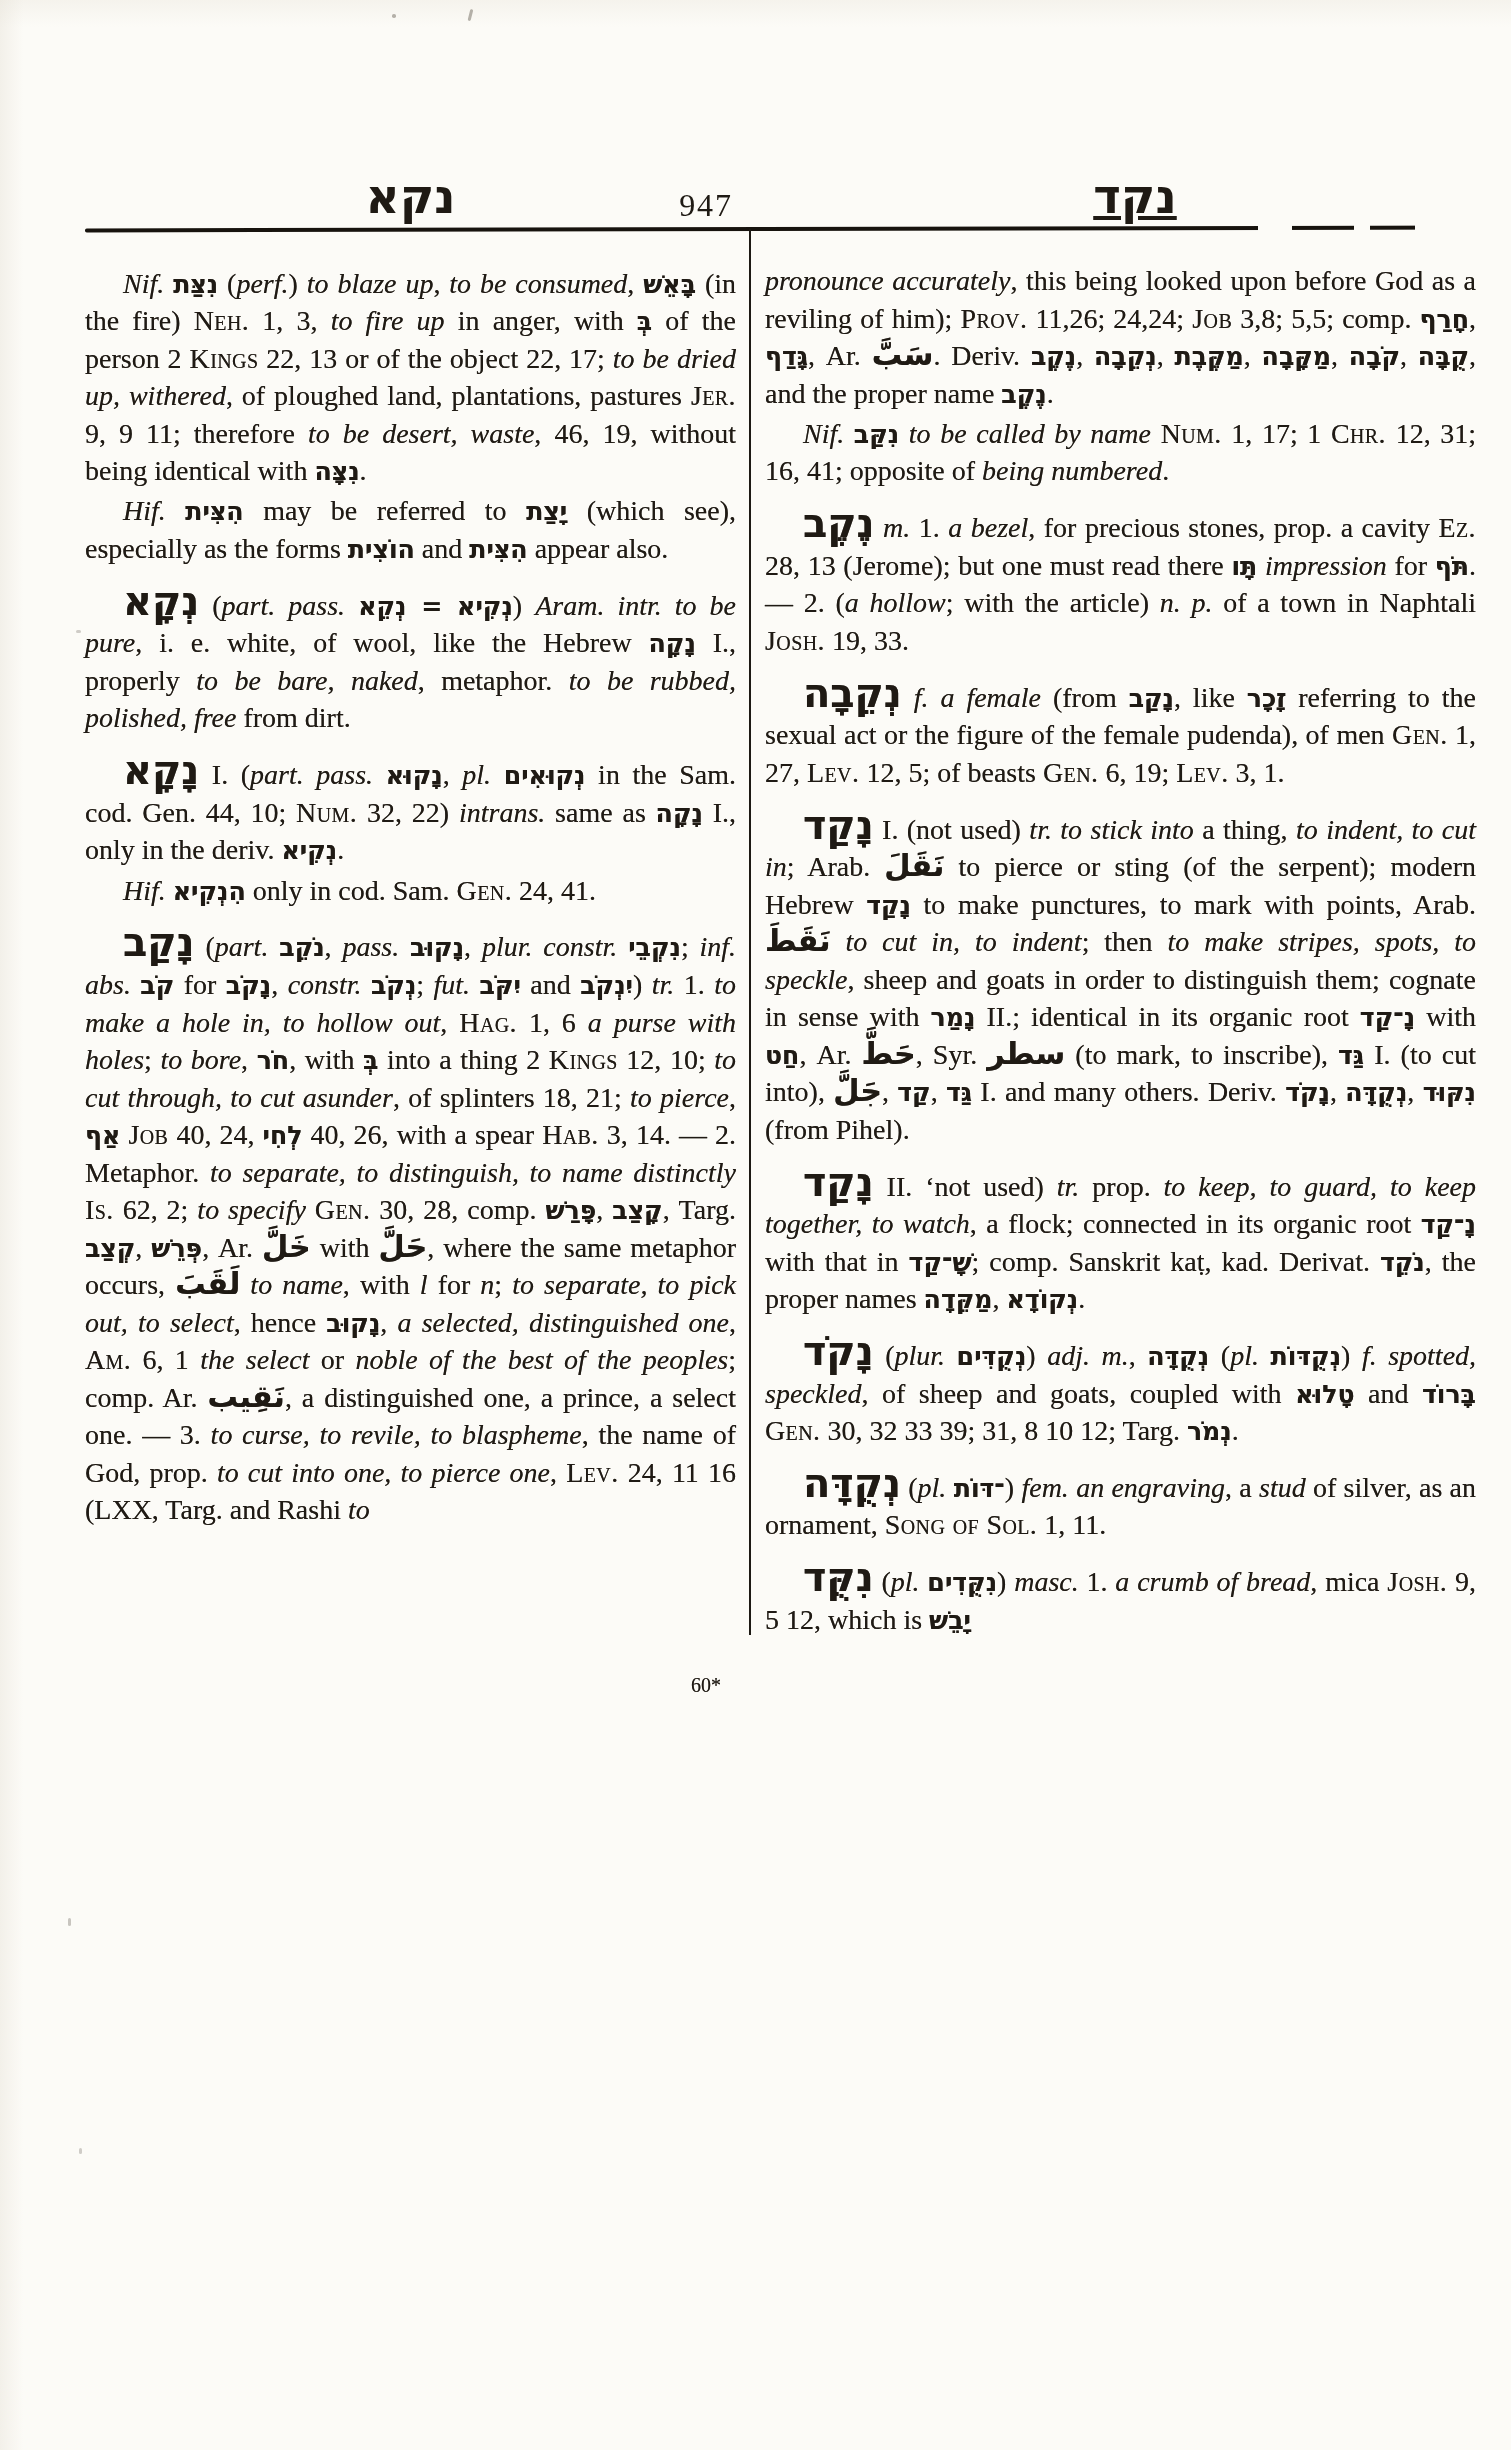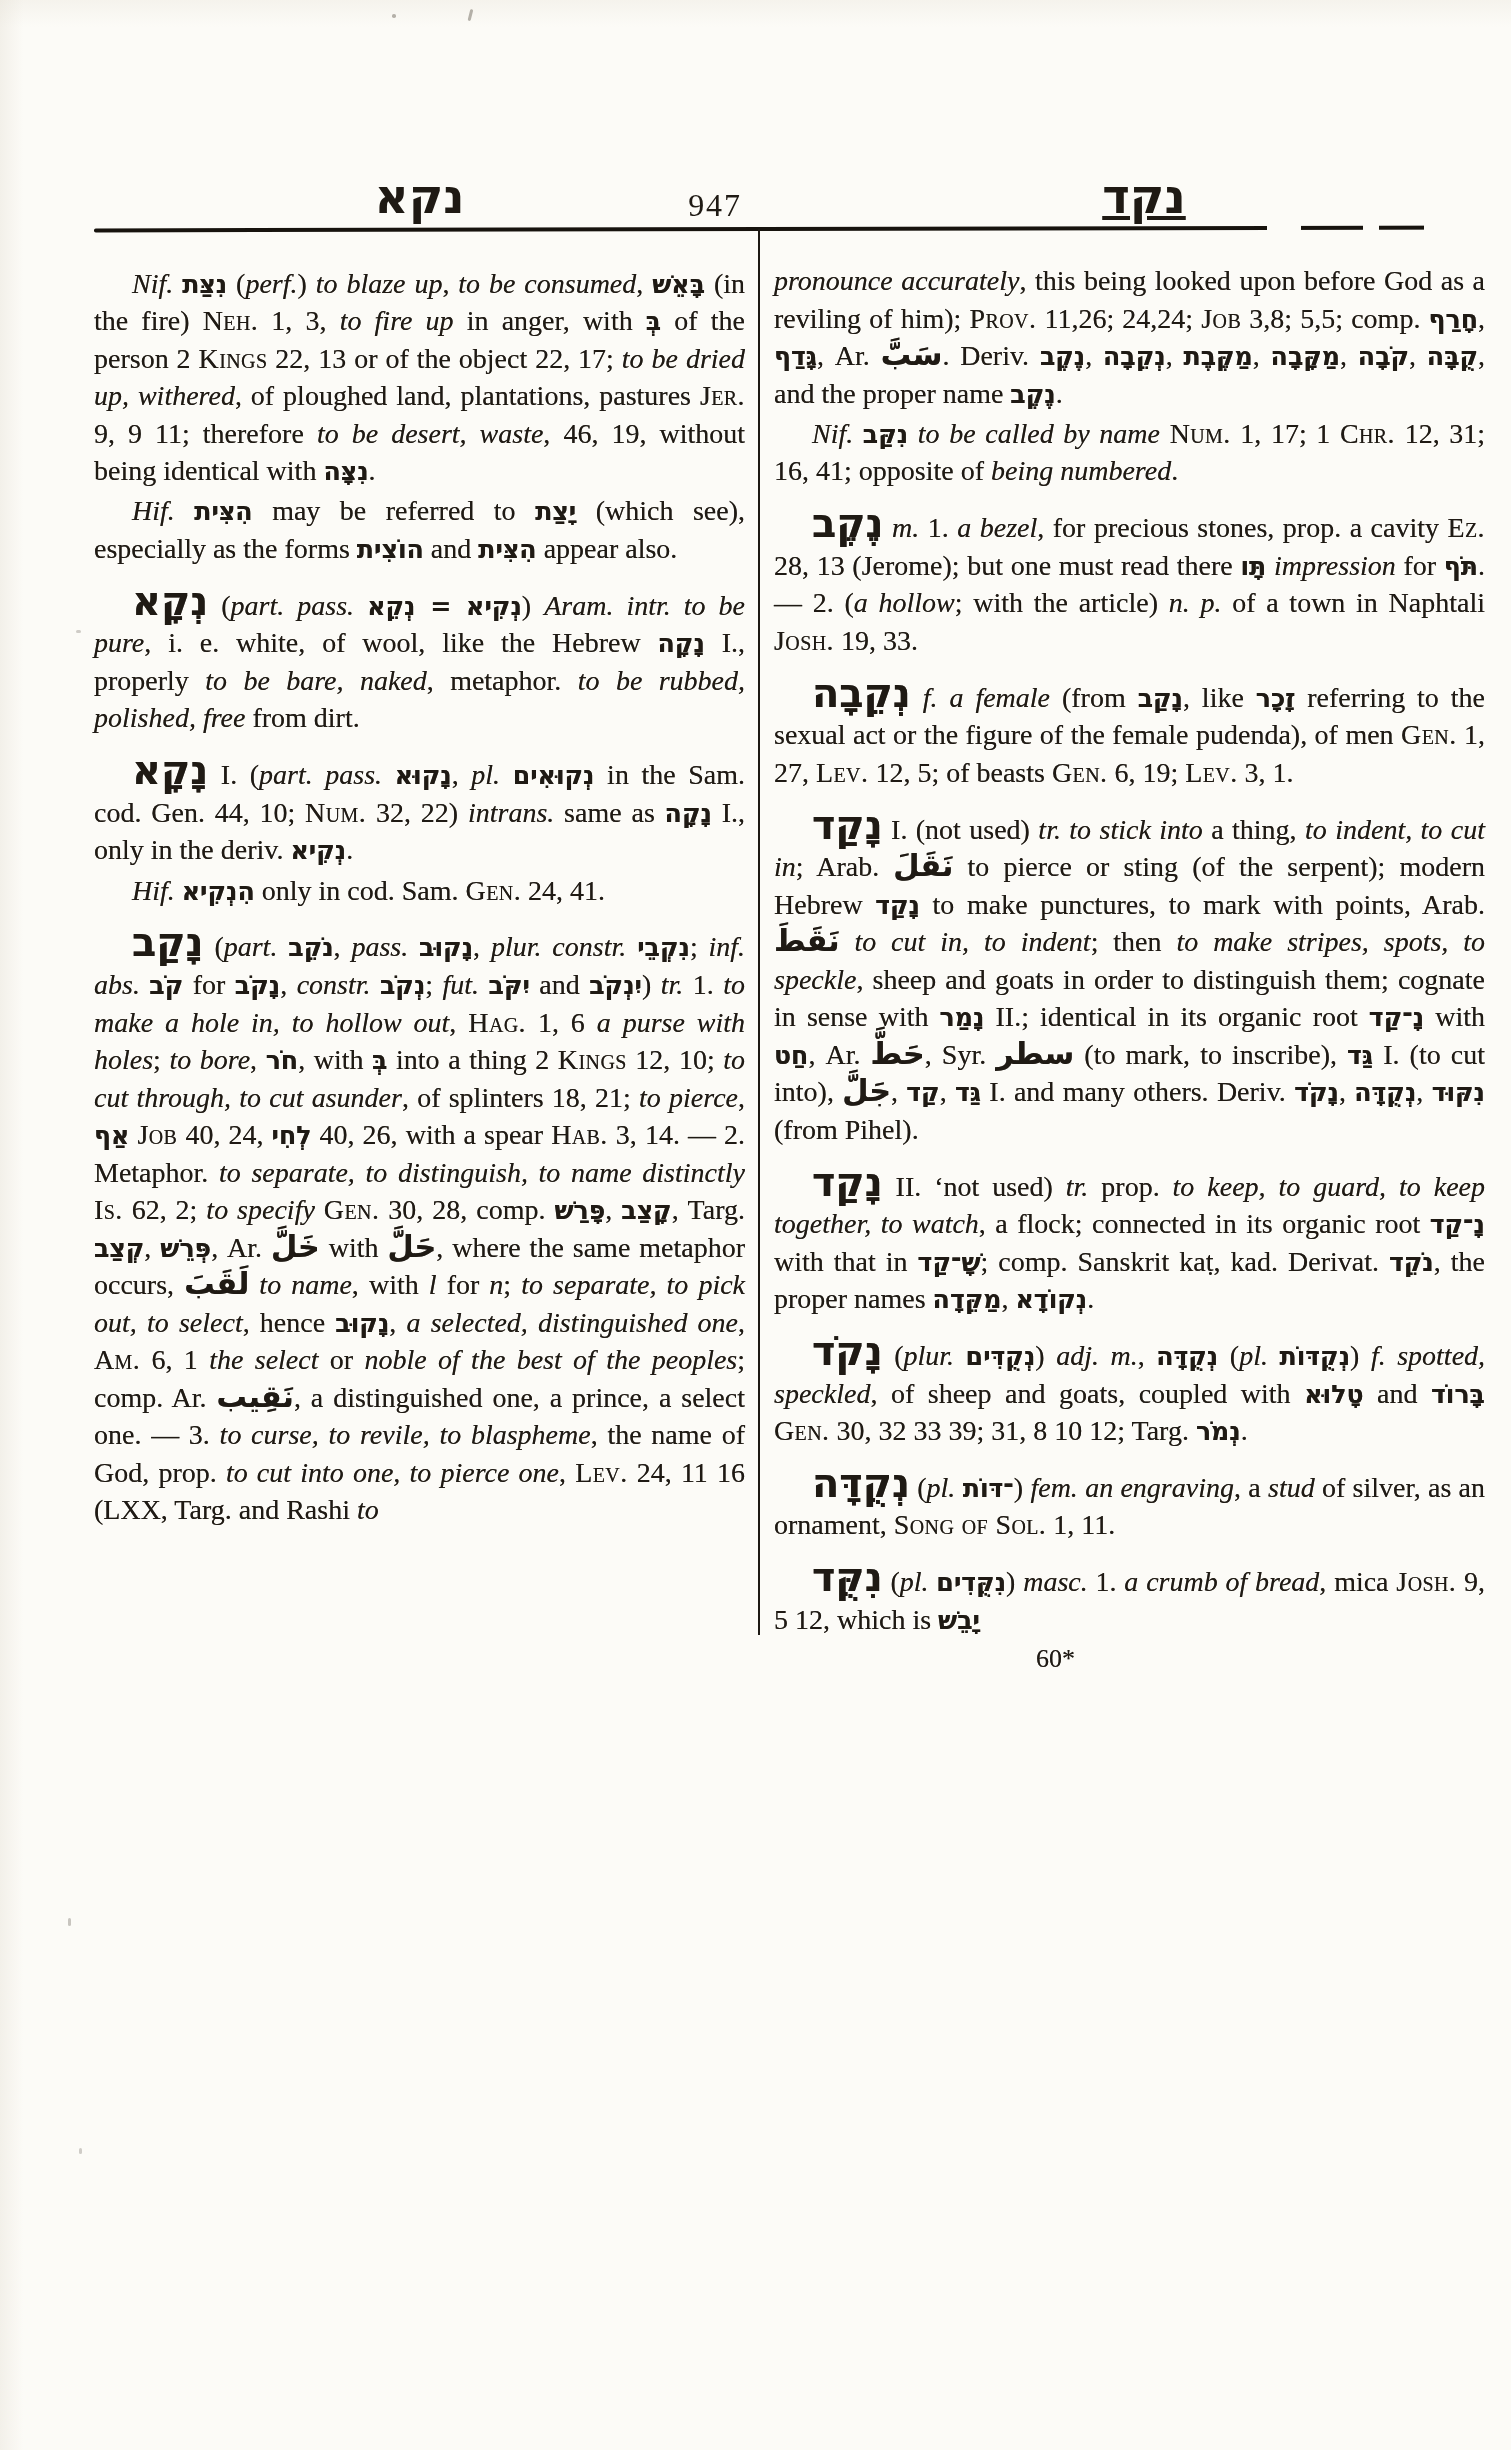--- a/index.html
+++ b/index.html
@@ -8,21 +8,21 @@
     width:1512px; height:2450px;
     margin:0 auto;
     background:
       linear-gradient(90deg, rgba(225,220,208,0.35) 0px, rgba(252,251,247,0) 23.4px),
       linear-gradient(180deg, rgba(235,231,221,0.4) 0px, rgba(252,251,247,0) 27px),
       #fcfbf7;
     overflow:hidden;
     color:#1f1a14;
     font-family:"Liberation Serif","DejaVu Serif",serif;
   }
-  .text-block {position:absolute; left:94px; top:162px; width:1391px;}
+  .text-block {position:absolute; left:85px; top:162px; width:1391px;}
   .running-head {position:relative; height:63px;}
   .catchword {
     font-family:"DejaVu Sans",sans-serif; font-weight:700;
     font-size:47px; line-height:1;
   }
   .catch-left  {position:absolute; bottom:5.4px; left:0;   width:651px; text-align:center;}
   .catch-right {position:absolute; bottom:5.4px; right:0;  width:682px; text-align:center;text-decoration:underline;}
   .page-number {
     position:absolute; bottom:3.6px; left:558px; width:126px; text-align:center;
     font-size:32px; line-height:1; letter-spacing:1.8px;
@@ -55,22 +55,22 @@
   .seg-italic {font-style:italic;}
   .seg-smallcaps {font-variant:small-caps; letter-spacing:0.4px;}
   .seg-hebrew, .seg-headword, .seg-arabic {
     font-family:"DejaVu Sans",sans-serif; font-weight:700; line-height:1;
   }
   .seg-hebrew   {font-size:0.90em;}
   .seg-headword {font-size:1.42em;}
   .seg-arabic   {font-size:1.08em;}
   .sig-row {display:flex; justify-content:flex-end; margin-top:5.4px;}
   .sig-mark {
-    width:711px; text-align:center; transform:translateX(-74px);
-    font-size:26px; text-shadow:0 0 0.4px rgba(25,18,10,0.65);
+    width:711px; transform:translateX(-74px);
+    font-size:20px; text-shadow:0 0 0.4px rgba(25,18,10,0.65);margin-top:30px;
   }
   .speck {position:absolute; background:#7b766c; opacity:0.55; border-radius:1.8px;}
   .spk-1 {left:469px; top:9px;  width:2.7px;  height:11.7px; transform:rotate(14deg);}
   .spk-2 {left:392px; top:14.4px;  width:3.6px;  height:3.6px;}
   .spk-3 {left:76px;  top:630px; width:5.4px;  height:2.7px; opacity:0.35;}
   .spk-4 {left:68px;  top:1918px;width:2.7px;  height:8px; opacity:0.4;}
   .spk-5 {left:79px;  top:2148px;width:2.7px;  height:6.3px; opacity:0.35;}
 </style>
 </head>
 <body>

